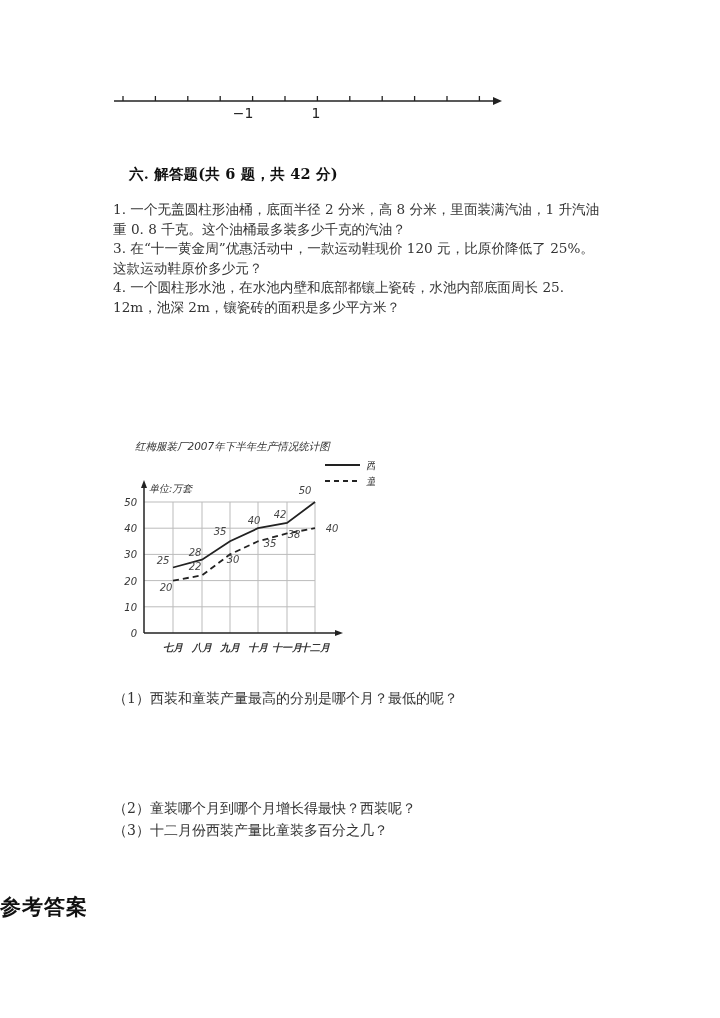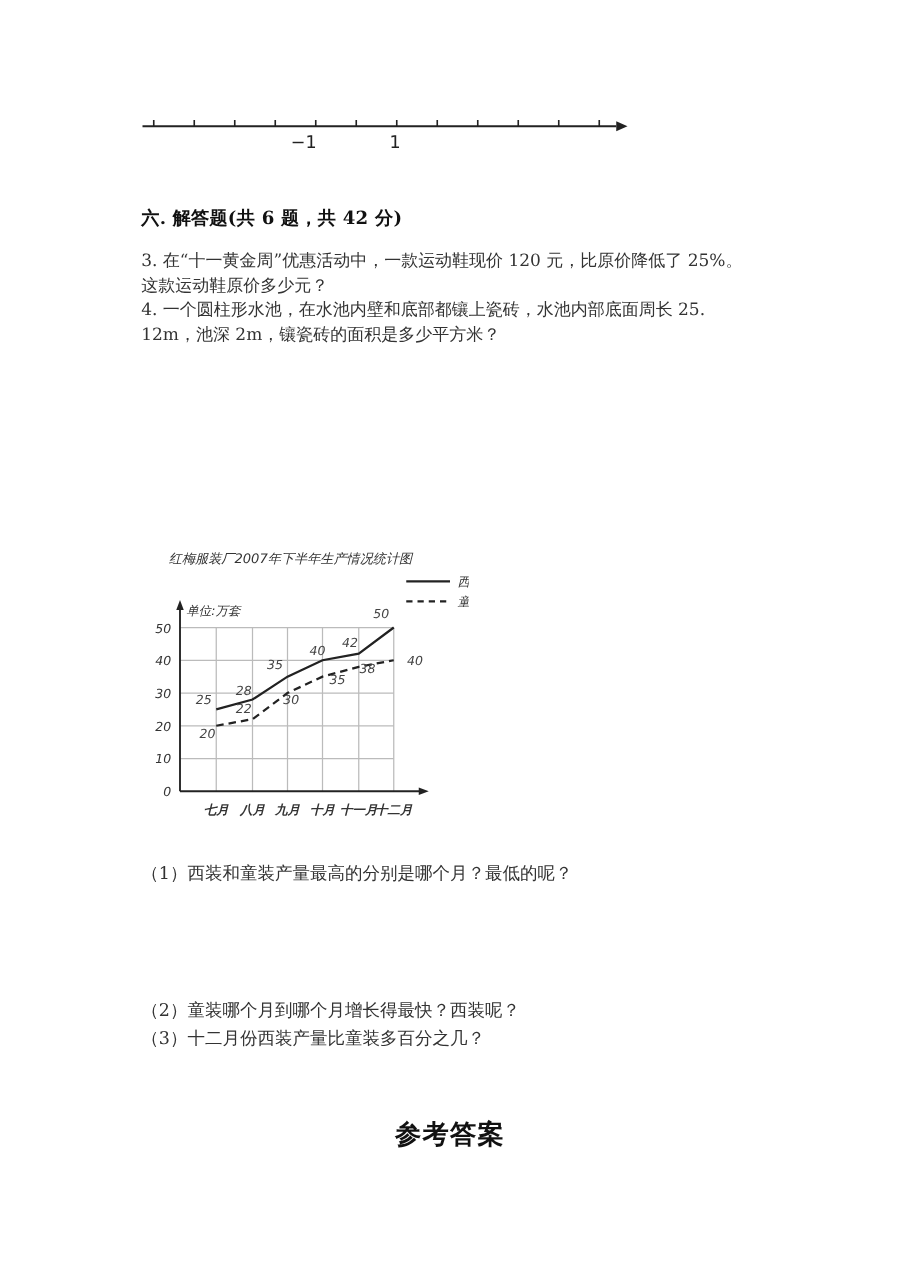--- a/index.html
+++ b/index.html
@@ -1,25 +1,25 @@
 <!DOCTYPE html>
 <html><head>
 <meta charset="utf-8">
 <style>
   html, body { margin: 0; padding: 0; background: #ffffff; }
   body { width: 720px; height: 1018px; position: relative; overflow: hidden;
          font-family: "DejaVu Serif", "Liberation Serif", serif; color: #222; }
   .abs { position: absolute; }
   .numline { left: 110px; top: 88px; width: 395px; height: 36px; }
-  .section-title { left: 113px; top: 165px; font-size: 14.5px; font-weight: bold; color: #111; letter-spacing: 0.2px; }
+  .section-title { left: 129px; top: 165px; font-size: 14.5px; font-weight: bold; color: #111; letter-spacing: 0.2px; }
   .problems { left: 113px; top: 200px; width: 490px; font-size: 13.6px; line-height: 19.6px; color: #333; }
   .problems p { margin: 0; }
   .chart { left: 115px; top: 430px; width: 260px; height: 230px; font-style: italic; }
   .q { font-size: 14px; color: #333; left: 113px; }
-  .answer-title { left: 0; width: 720px; text-align: center; top: 893px; font-size: 21px; font-weight: bold; color: #111;
+  .answer-title { left: 0; width: 720px; top: 893px; font-size: 21px; font-weight: bold; color: #111;
                   font-family: "DejaVu Sans", "Liberation Sans", sans-serif; letter-spacing: 1px; }
   svg text { font-family: "DejaVu Sans", "Liberation Sans", sans-serif; }
 </style>
 </head>
 <body>
 
 <div class="abs numline">
   <svg id="numline-svg" width="395" height="36" viewBox="0 0 395 36">
       <line x1="4" y1="13" x2="383" y2="13" stroke="#222" stroke-width="1.6"></line>
       <polygon points="383,9 392,13 383,17" fill="#222"></polygon>
@@ -36,20 +36,21 @@
       <line x1="337" y1="8" x2="337" y2="13" stroke="#222" stroke-width="1.3"></line>
       <line x1="369.4" y1="8" x2="369.4" y2="13" stroke="#222" stroke-width="1.3"></line>
       <text x="133" y="30" text-anchor="middle" font-size="14" fill="#222" font-family="&quot;DejaVu Serif&quot;, &quot;Liberation Serif&quot;, serif">−1</text>
       <text x="206" y="30" text-anchor="middle" font-size="14" fill="#222" font-family="&quot;DejaVu Serif&quot;, &quot;Liberation Serif&quot;, serif">1</text>
     </svg>
 </div>
 
 <div class="abs section-title">六. 解答题(共 6 题，共 42 分)</div>
 
 <div class="abs problems">
+  <p>1. 一个无盖圆柱形油桶，底面半径 2 分米，高 8 分米，里面装满汽油，1 升汽油重 0. 8 千克。这个油桶最多装多少千克的汽油？</p>
   <p>3. 在“十一黄金周”优惠活动中，一款运动鞋现价 120 元，比原价降低了 25%。这款运动鞋原价多少元？</p>
   <p>4. 一个圆柱形水池，在水池内壁和底部都镶上瓷砖，水池内部底面周长 25. 12m，池深 2m，镶瓷砖的面积是多少平方米？</p>
 </div>
 
 <div class="abs chart">
   <svg id="chart-svg" width="260" height="230" viewBox="0 0 260 230">
       <text x="20" y="20" font-size="10.5" fill="#333">红梅服装厂2007年下半年生产情况统计图</text>
       <line x1="210" y1="35" x2="245" y2="35" stroke="#222" stroke-width="1.8"></line>
       <text x="251" y="39" font-size="10" fill="#333">西装</text>
       <line x1="210" y1="51" x2="245" y2="51" stroke="#222" stroke-width="1.8" stroke-dasharray="5,4"></line>

